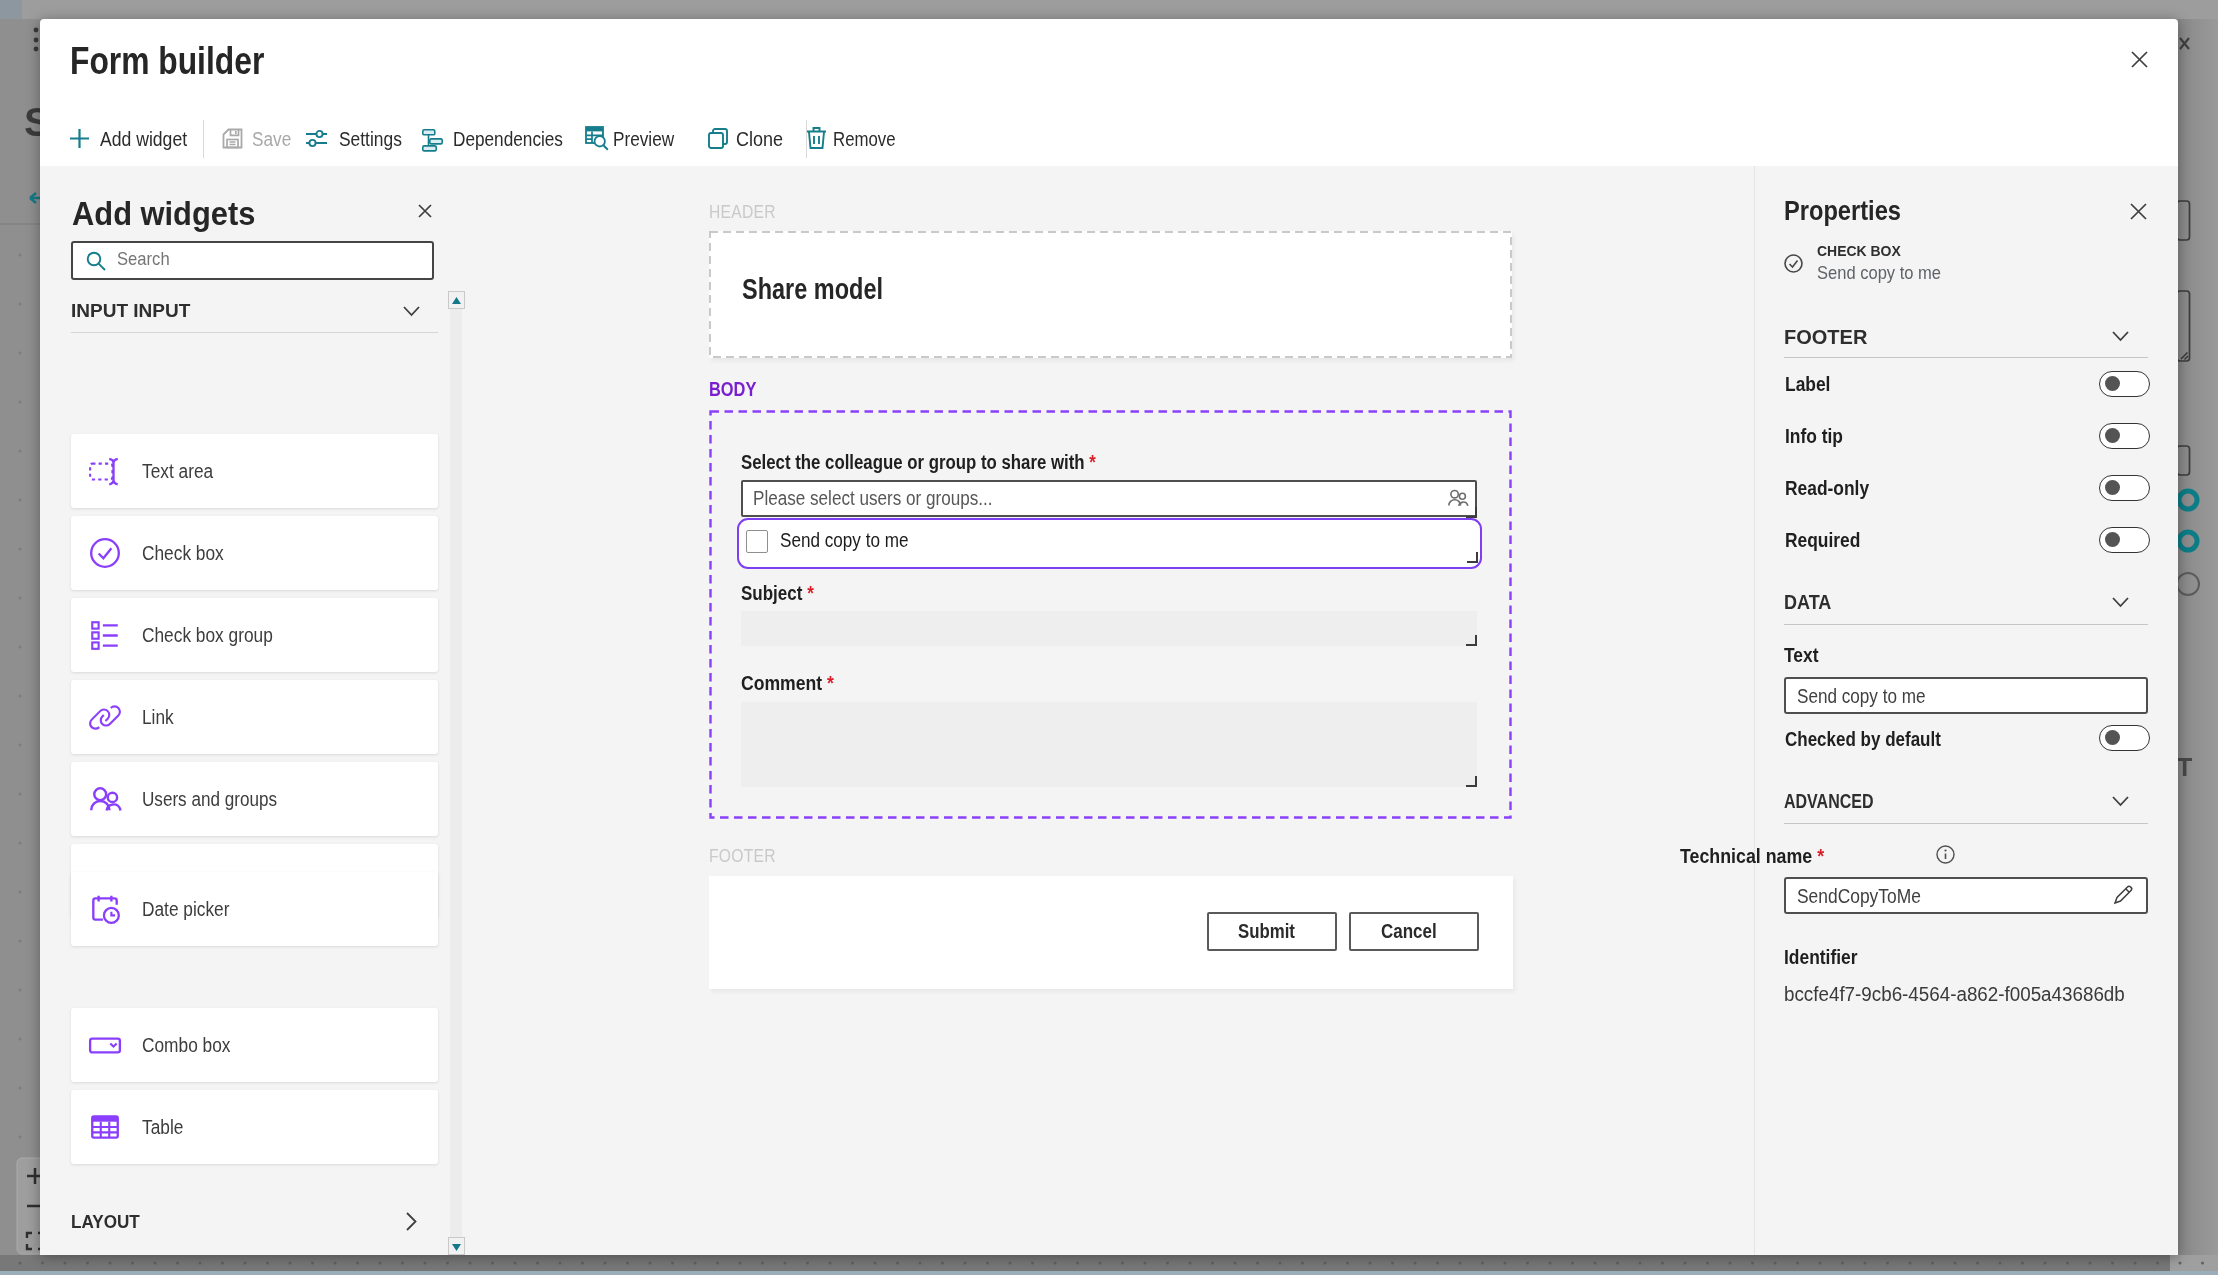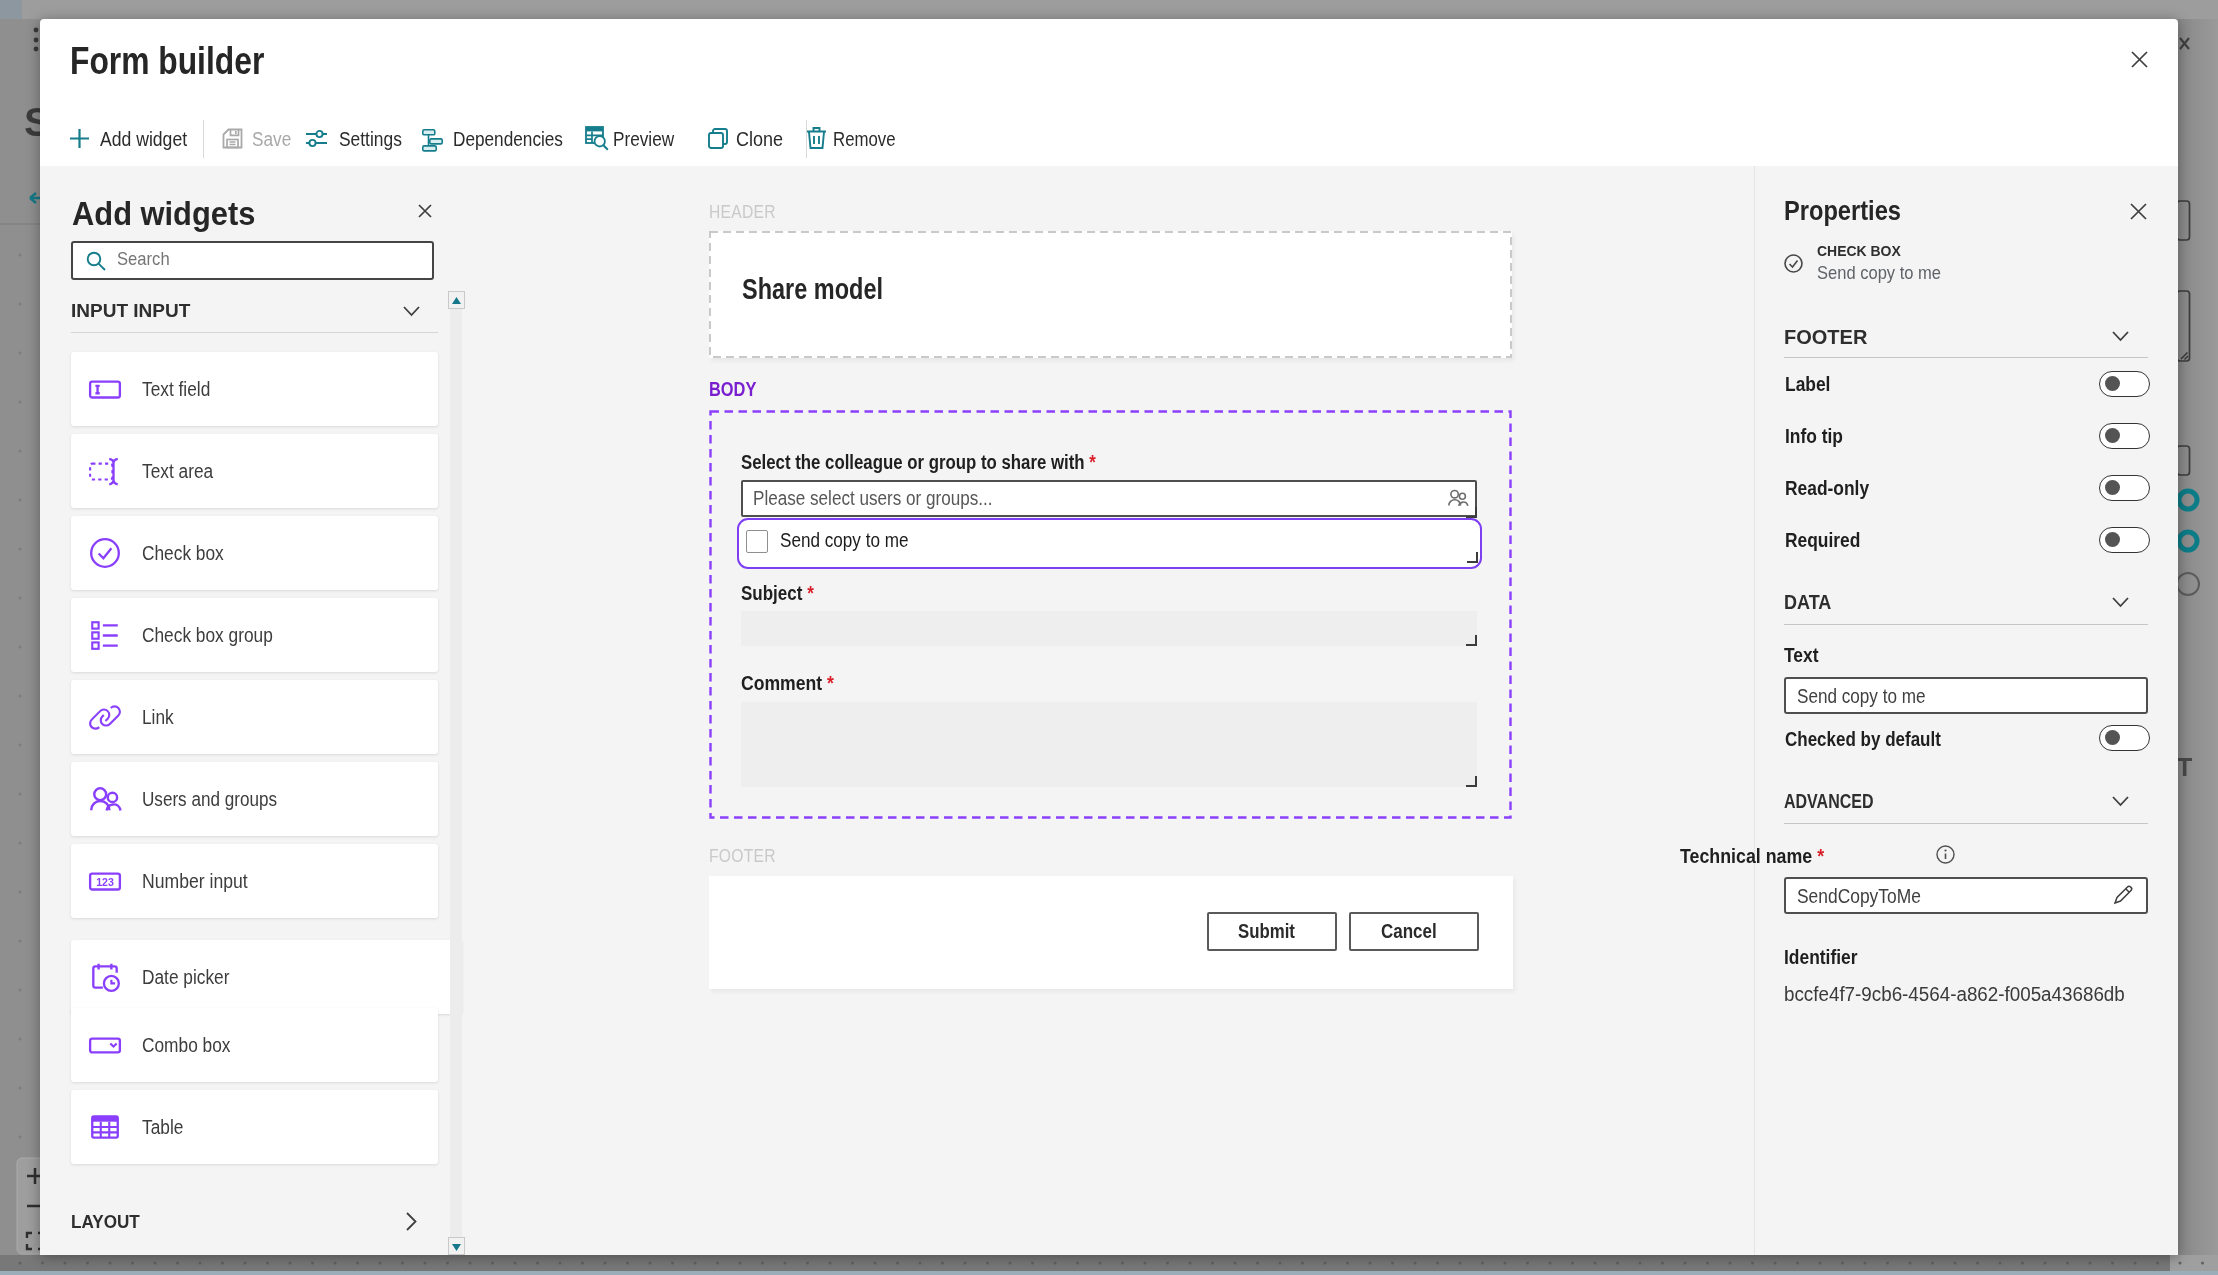--- a/index.html
+++ b/index.html
@@ -262,27 +262,20 @@
     <circle cx="8" cy="8" r="6.3" fill="none" stroke="#157d8c" stroke-width="1.9"></circle>
     <path d="M12.8 12.8 L19 19" stroke="#157d8c" stroke-width="1.9"></path>
   </svg>
   <div class="abs" style="left:117px;top:248px;font-size:19px;color:#757575;"><span class="sx" style="--sx:.875">Search</span></div>
   <div class="abs sechead" style="left:71px;top:300px;">INPUT INPUT</div>
   <svg class="chev" style="left:403px;top:306px" width="17" height="11">
     <path d="M1 1 L8.5 9 L16 1" fill="none" stroke="#3f3f3f" stroke-width="1.8"></path>
   </svg>
   <div class="abs sep" style="left:71px;top:332px;width:367px;background:#d6d6d6;"></div>
 
-  <div class="card" style="top:352px;">
-    <svg class="ci" width="34" height="34" viewBox="0 0 32 32">
-      <rect x="2" y="9" width="28" height="15" rx="2" fill="none" stroke="#8a3ffc" stroke-width="2.2"></rect>
-      <path d="M9 13 V20 M7 13 H11 M7 20 H11" stroke="#8a3ffc" stroke-width="2.2"></path>
-    </svg>
-    <div class="ct"><span class="sx" style="--sx:.865">Text field</span></div>
-  </div>
   <div class="card" style="top:434px;">
     <svg class="ci" width="34" height="34" viewBox="0 0 32 32">
       <rect x="2" y="9" width="21" height="15" rx="2" fill="none" stroke="#8a3ffc" stroke-width="2" stroke-dasharray="3 3"></rect>
       <path d="M24 7 V26 M20 4.5 q4 .8 4 4 M28 4.5 q-4 .8 -4 4 M20 28.5 q4 -.8 4 -4 M28 28.5 q-4 -.8 -4 -4" fill="none" stroke="#8a3ffc" stroke-width="2.2"></path>
     </svg>
     <div class="ct"><span class="sx" style="--sx:.865">Text area</span></div>
   </div>
   <div class="card" style="top:516px;">
     <svg class="ci" width="34" height="34" viewBox="0 0 32 32">
       <circle cx="16" cy="16" r="13" fill="none" stroke="#8a3ffc" stroke-width="2.2"></circle>
@@ -315,21 +308,21 @@
     </svg>
     <div class="ct"><span class="sx" style="--sx:.855">Users and groups</span></div>
   </div>
   <div class="card" style="top:844px;">
     <svg class="ci" width="34" height="34" viewBox="0 0 32 32">
       <rect x="2" y="9" width="28" height="15" rx="2" fill="none" stroke="#8a3ffc" stroke-width="2.2"></rect>
       <text x="16" y="20.5" font-size="10" font-weight="bold" fill="#8a3ffc" text-anchor="middle" font-family="Liberation Sans">123</text>
     </svg>
     <div class="ct"><span class="sx" style="--sx:.88">Number input</span></div>
   </div>
-  <div class="card" style="top:940px;padding-left:24px;">
+  <div class="card" style="top:872px;">
     <svg class="ci" width="34" height="34" viewBox="0 0 32 32">
       <path d="M27 12 V8 a2 2 0 0 0 -2 -2 H7 a2 2 0 0 0 -2 2 v16 a2 2 0 0 0 2 2 h7" fill="none" stroke="#8a3ffc" stroke-width="2.2"></path>
       <path d="M10 3.5 V9 M22 3.5 V9" stroke="#8a3ffc" stroke-width="2.2"></path>
       <circle cx="22" cy="22" r="7" fill="none" stroke="#8a3ffc" stroke-width="2.2"></circle>
       <path d="M22 18.5 V22 H25.5" fill="none" stroke="#8a3ffc" stroke-width="2"></path>
     </svg>
     <div class="ct"><span class="sx" style="--sx:.865">Date picker</span></div>
   </div>
   <div class="card" style="top:1008px;">
     <svg class="ci" width="34" height="34" viewBox="0 0 32 32">

